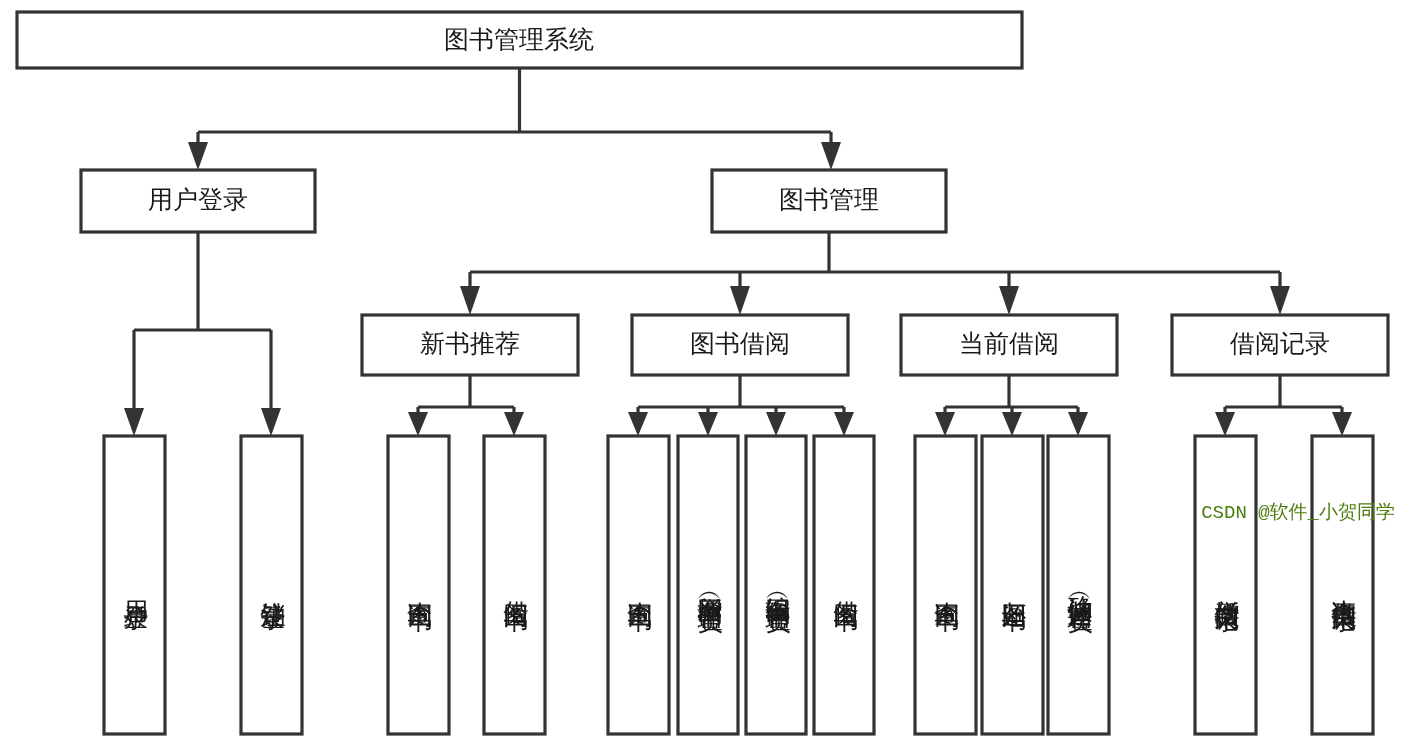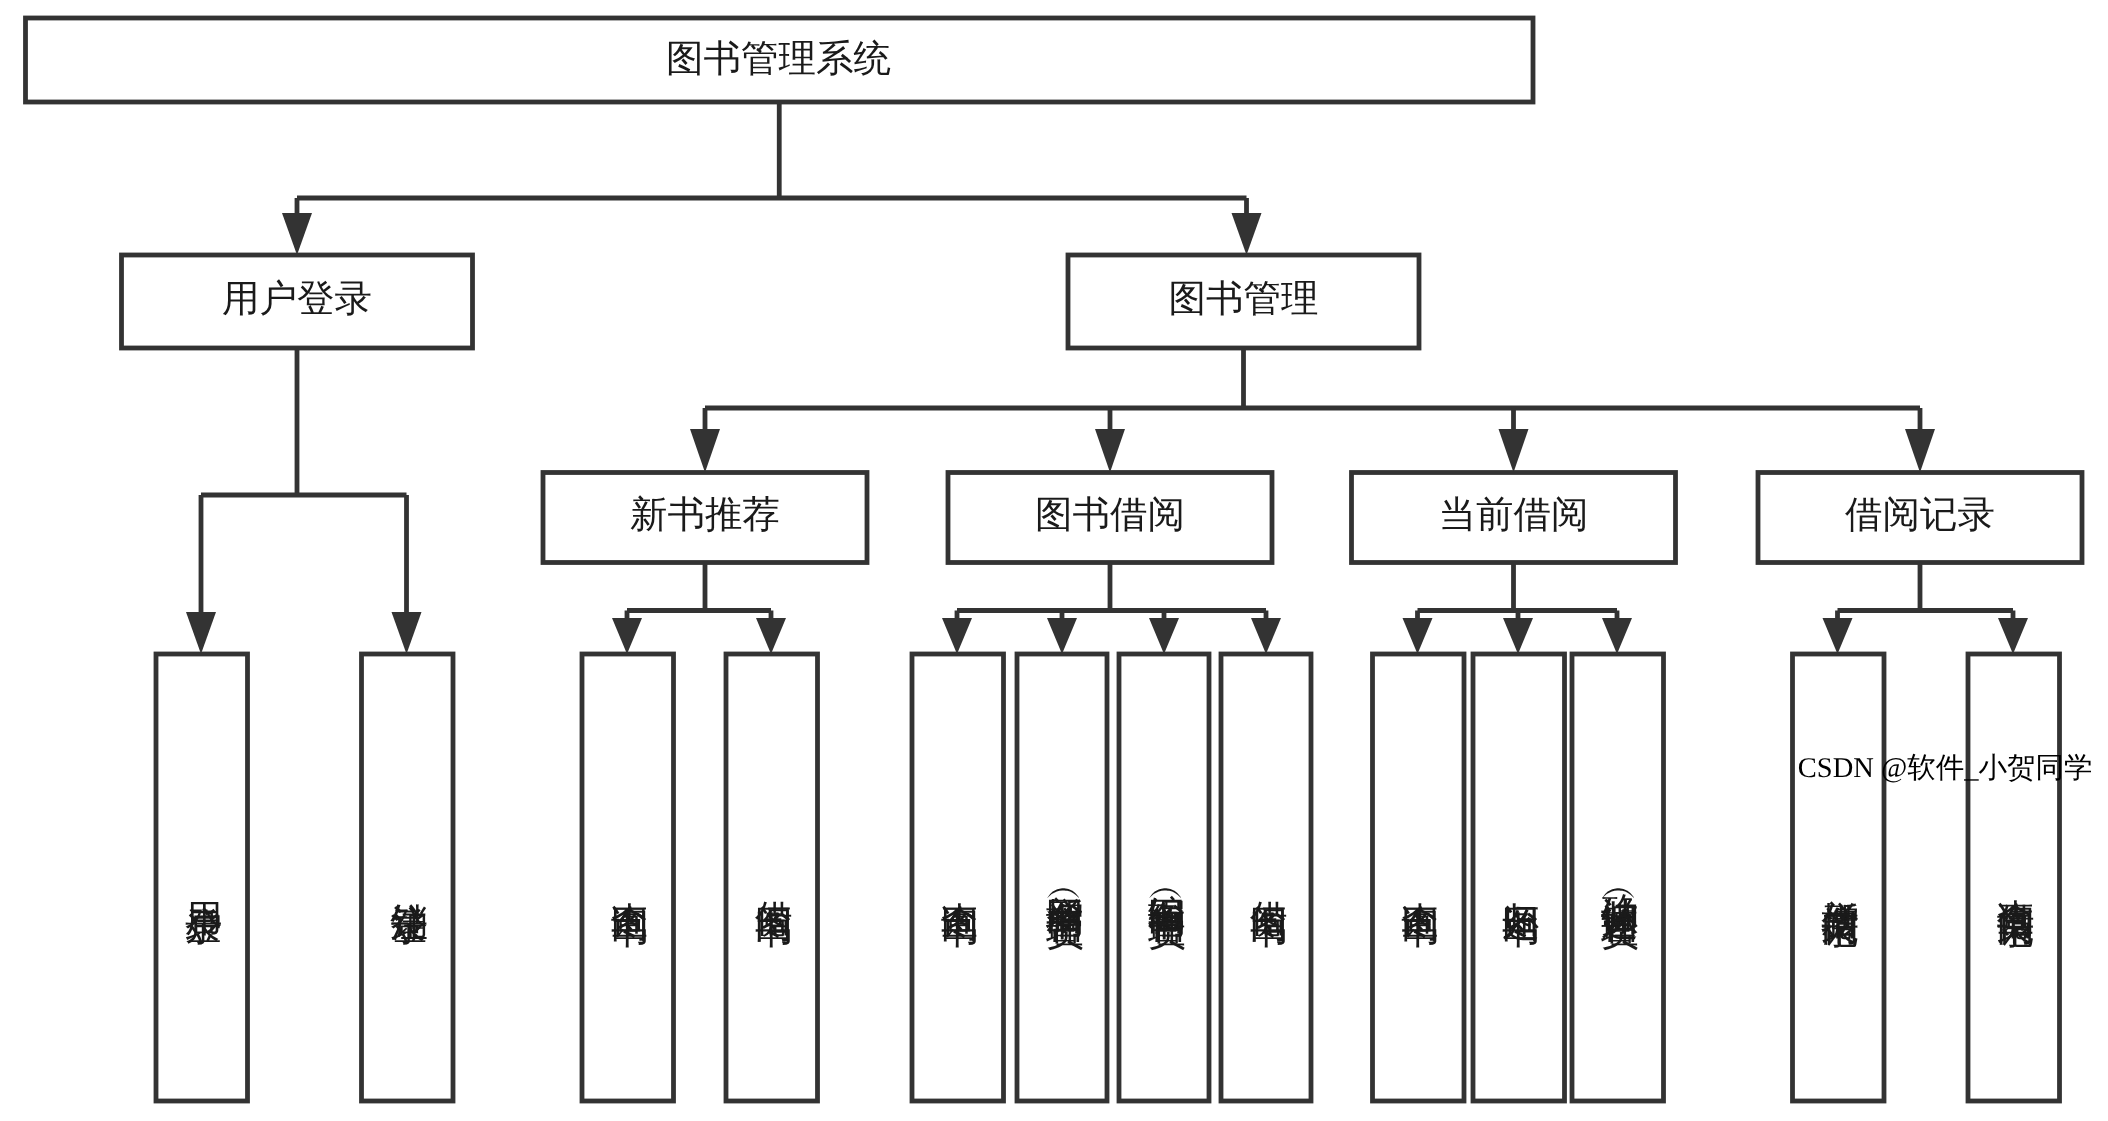--- a/index.html
+++ b/index.html
@@ -18,22 +18,22 @@
     text-anchor:middle;dominant-baseline:middle;
   }
   .node-label.vert{
     writing-mode:vertical-rl;
     text-orientation:upright;
     font-size:25px;
     letter-spacing:2px;
   }
   .watermark{
     position:absolute;right:10px;bottom:6px;
-    font-family:Liberation Serif, serif;
-    font-size:19px;color:#000000;white-space:nowrap;
+    font-family:Liberation Mono, monospace;
+    font-size:19px;color:#4d7c0f;white-space:nowrap;
     user-select:none;
   }
 </style>
 </head>
 <body>
 
 <div id="diagram-root">
 
   <svg id="tree" viewBox="0 0 1405 747">
 

